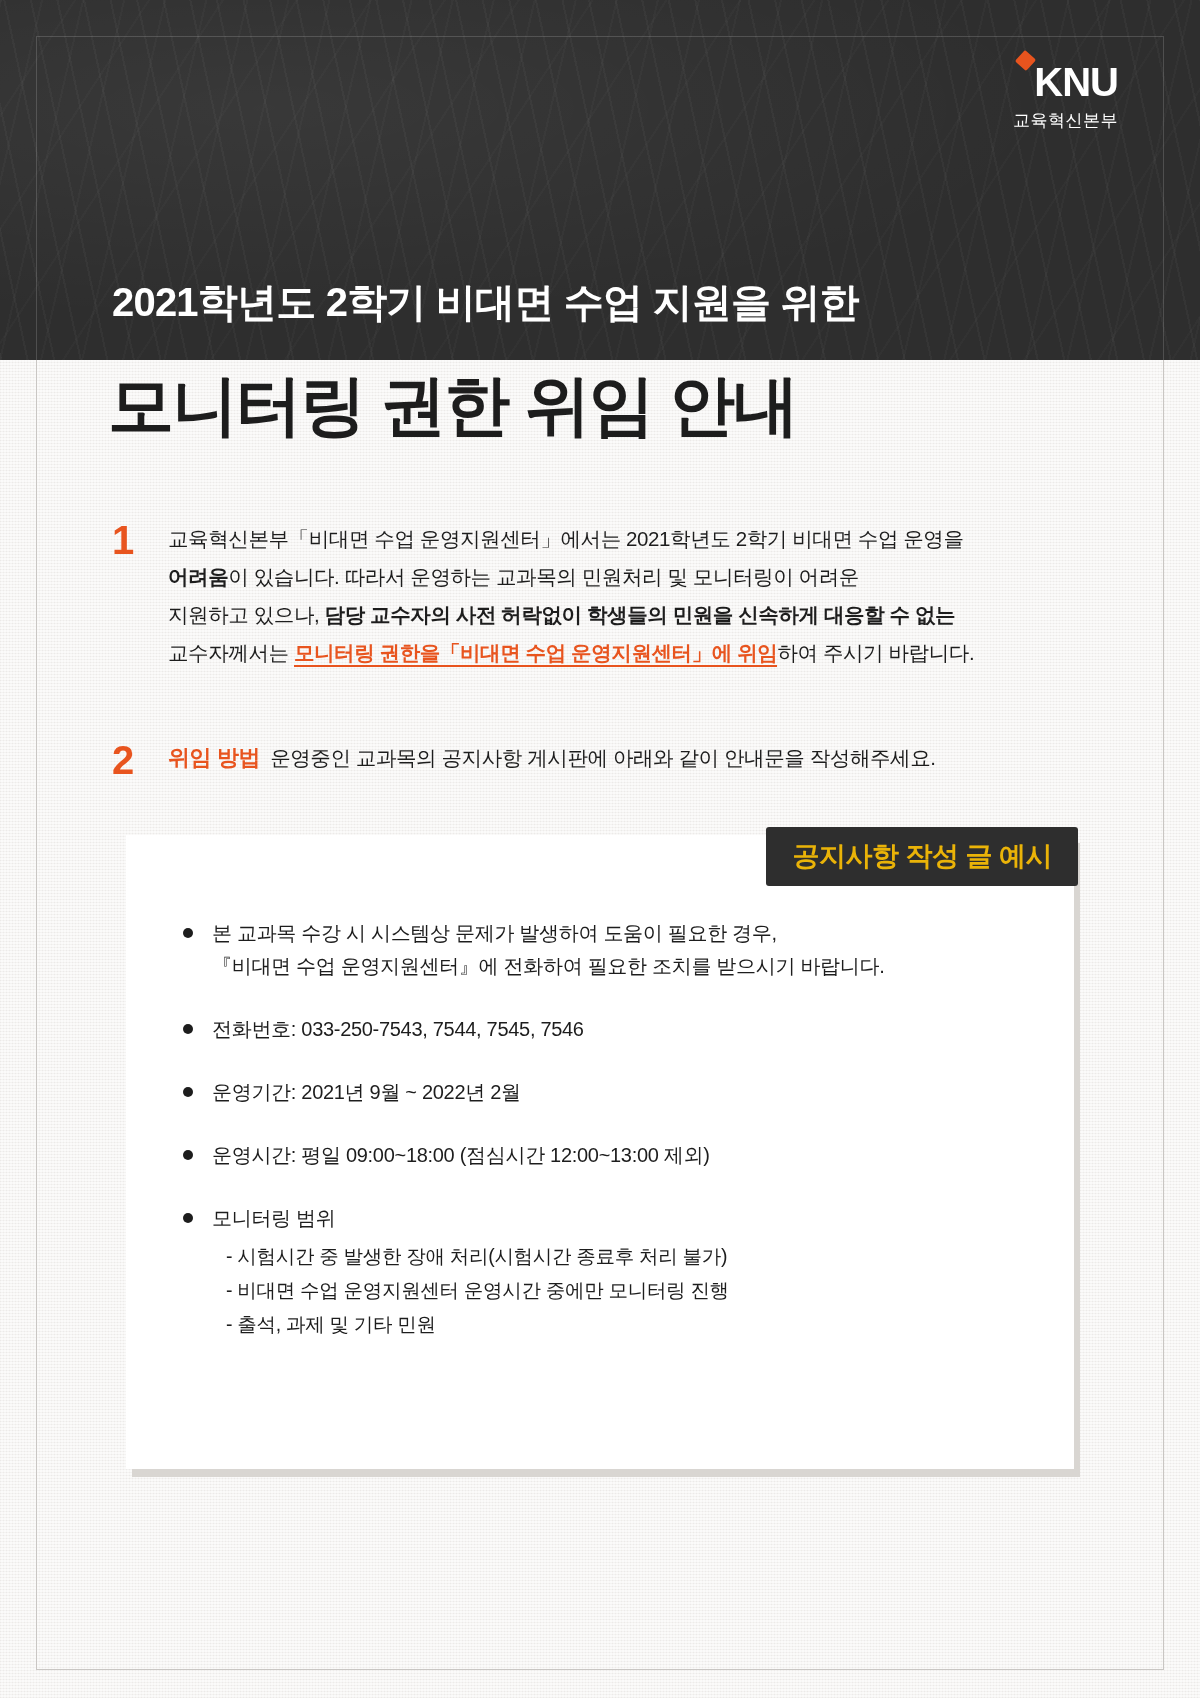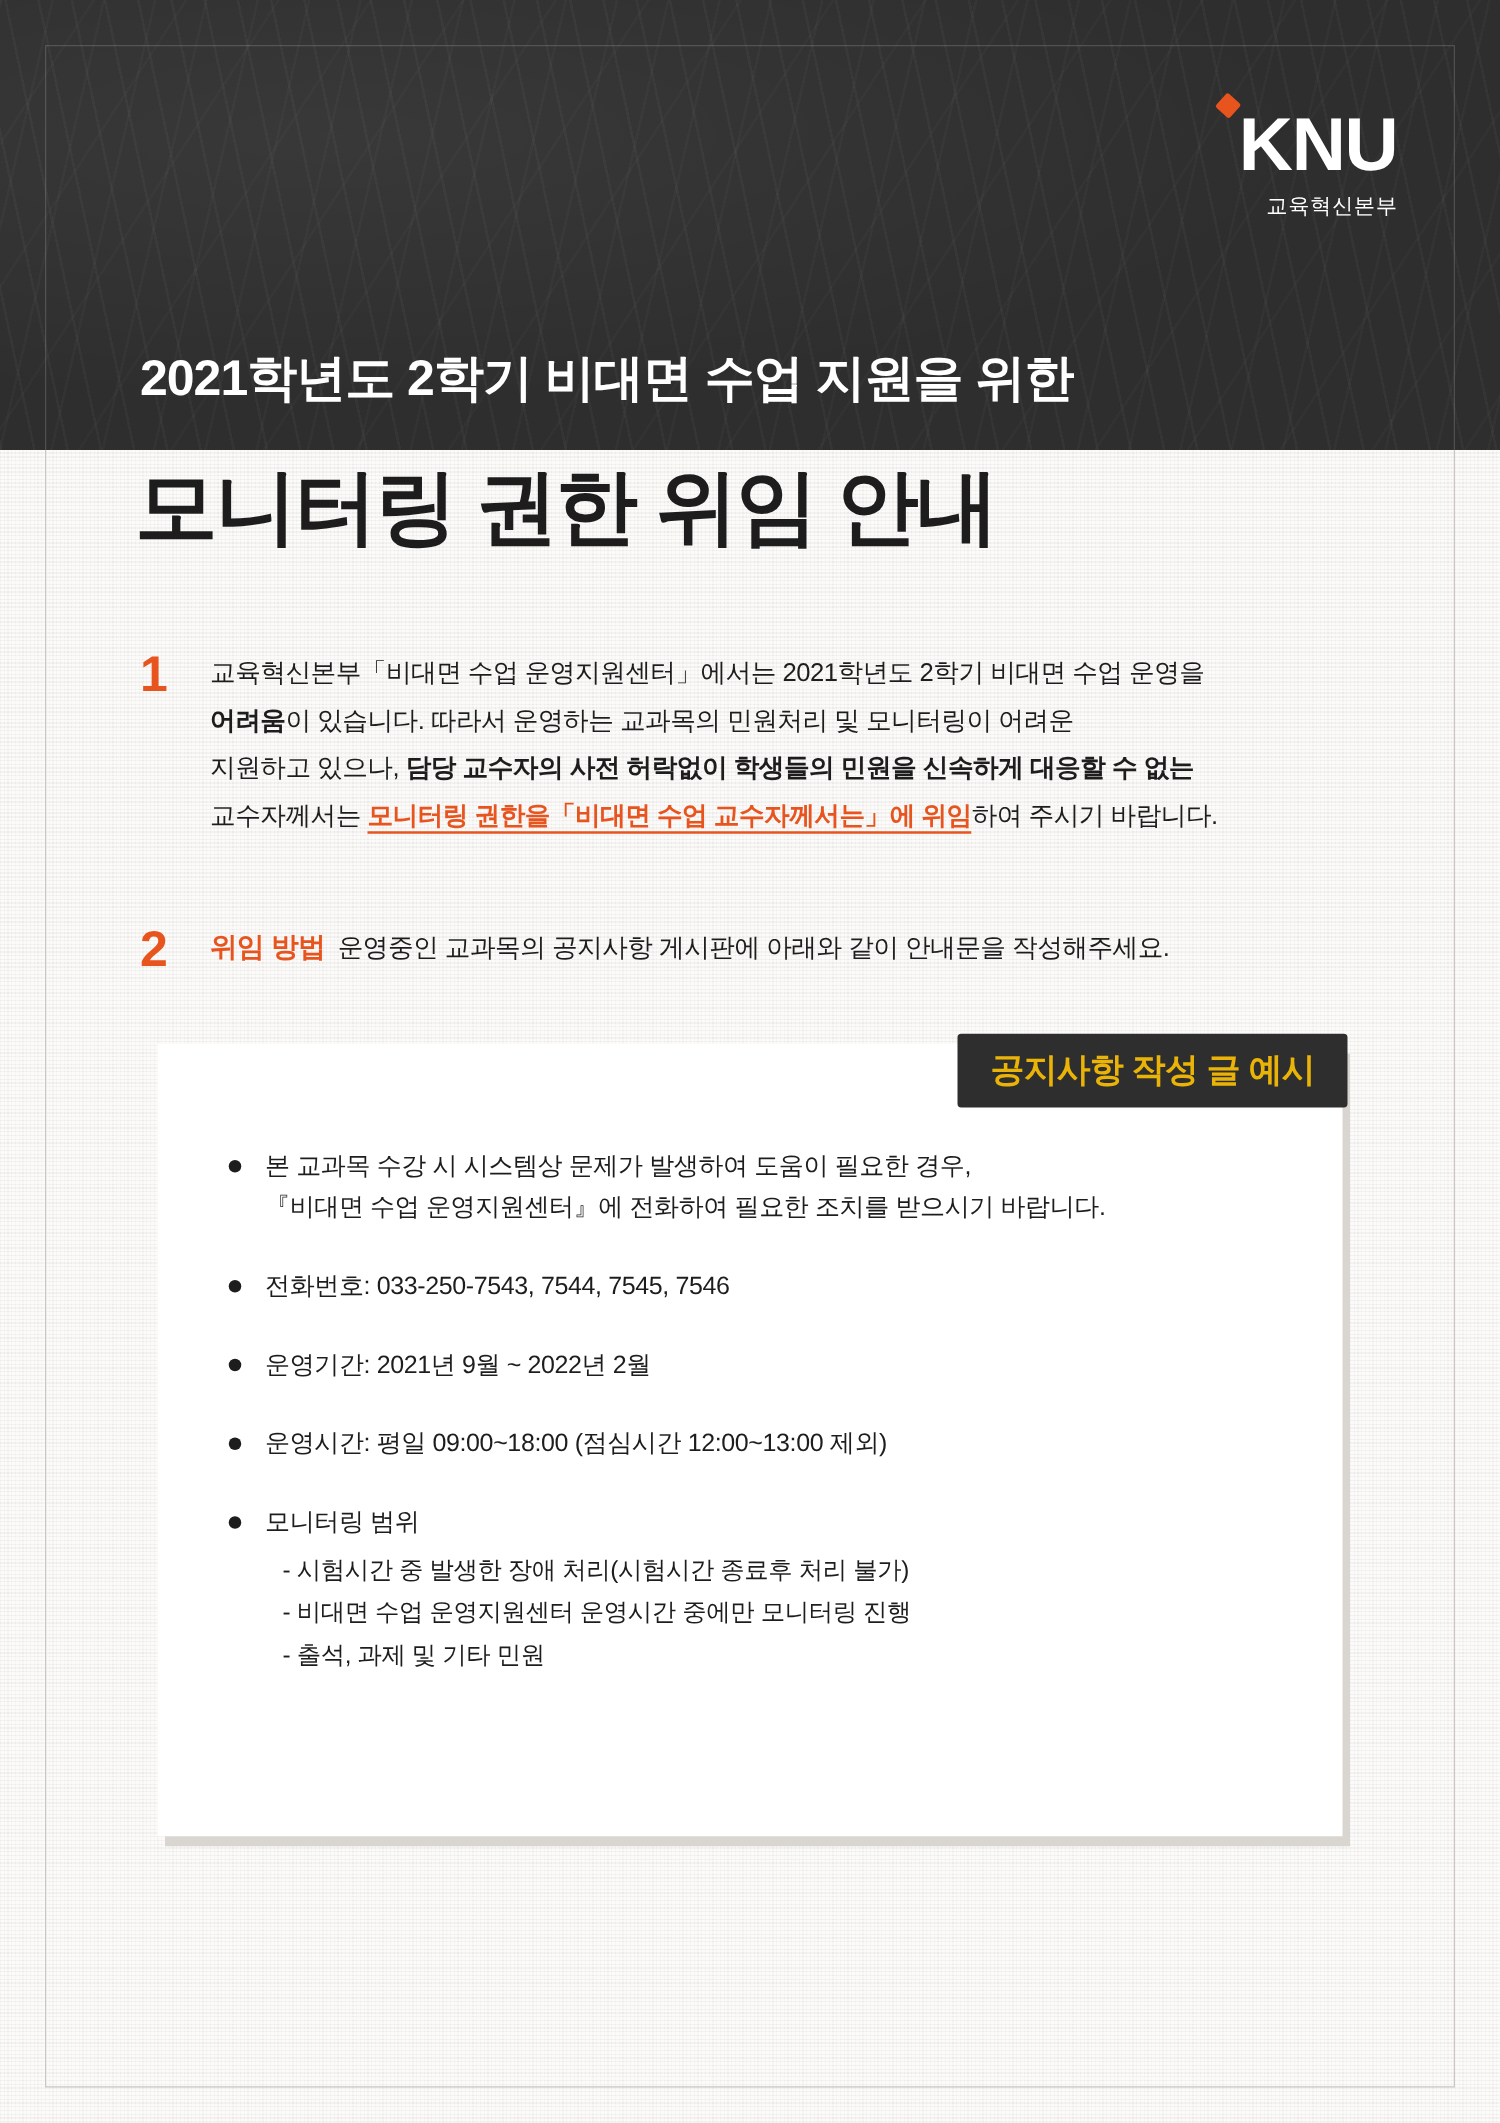--- a/index.html
+++ b/index.html
@@ -69,28 +69,27 @@
   }
 
   .logo {
     position: absolute;
     right: 82px;
     top: 62px;
     text-align: right;
     z-index: 5;
   }
   .logo-mark {
-    font-size: 60px;
+    font-size: 40px;
     font-weight: bold;
     color: #ffffff;
     letter-spacing: -1px;
     line-height: 1;
     position: relative;
     display: inline-block;
-    margin-top: 24px;
   }
   .logo-dot {
     position: absolute;
     left: -16px;
     top: -9px;
     width: 15px;
     height: 15px;
     background: #e8541e;
     transform: rotate(42deg);
     border-radius: 2px;
@@ -281,21 +280,21 @@
       <div>
         <span>교육혁신본부「비대면 수업 운영지원센터」에서는 2021학년도 2학기 비대면 수업 운영을</span>
       </div>
       <div>
         <span class="b">어려움</span><span>이 있습니다. 따라서 운영하는 교과목의 민원처리 및 모니터링이 어려운</span>
       </div>
       <div>
         <span>지원하고 있으나, </span><span class="b">담당 교수자의 사전 허락없이 학생들의 민원을 신속하게 대응할 수 없는</span>
       </div>
       <div>
-        <span>교수자께서는 </span><span class="hl">모니터링 권한을「비대면 수업 교수자께서는」에 위임</span><span>하여 주시기 바랍니다.</span>
+        <span>교수자께서는 </span><span class="hl">모니터링 권한을「비대면 수업 운영지원센터」에 위임</span><span>하여 주시기 바랍니다.</span>
       </div>
     </div>
   </div>
 
   <div class="section-2">
     <div class="sec-num">2</div>
     <div class="sec2-line">
       <span class="sec2-label">위임 방법</span><span>운영중인 교과목의 공지사항 게시판에 아래와 같이 안내문을 작성해주세요.</span>
     </div>
   </div>

